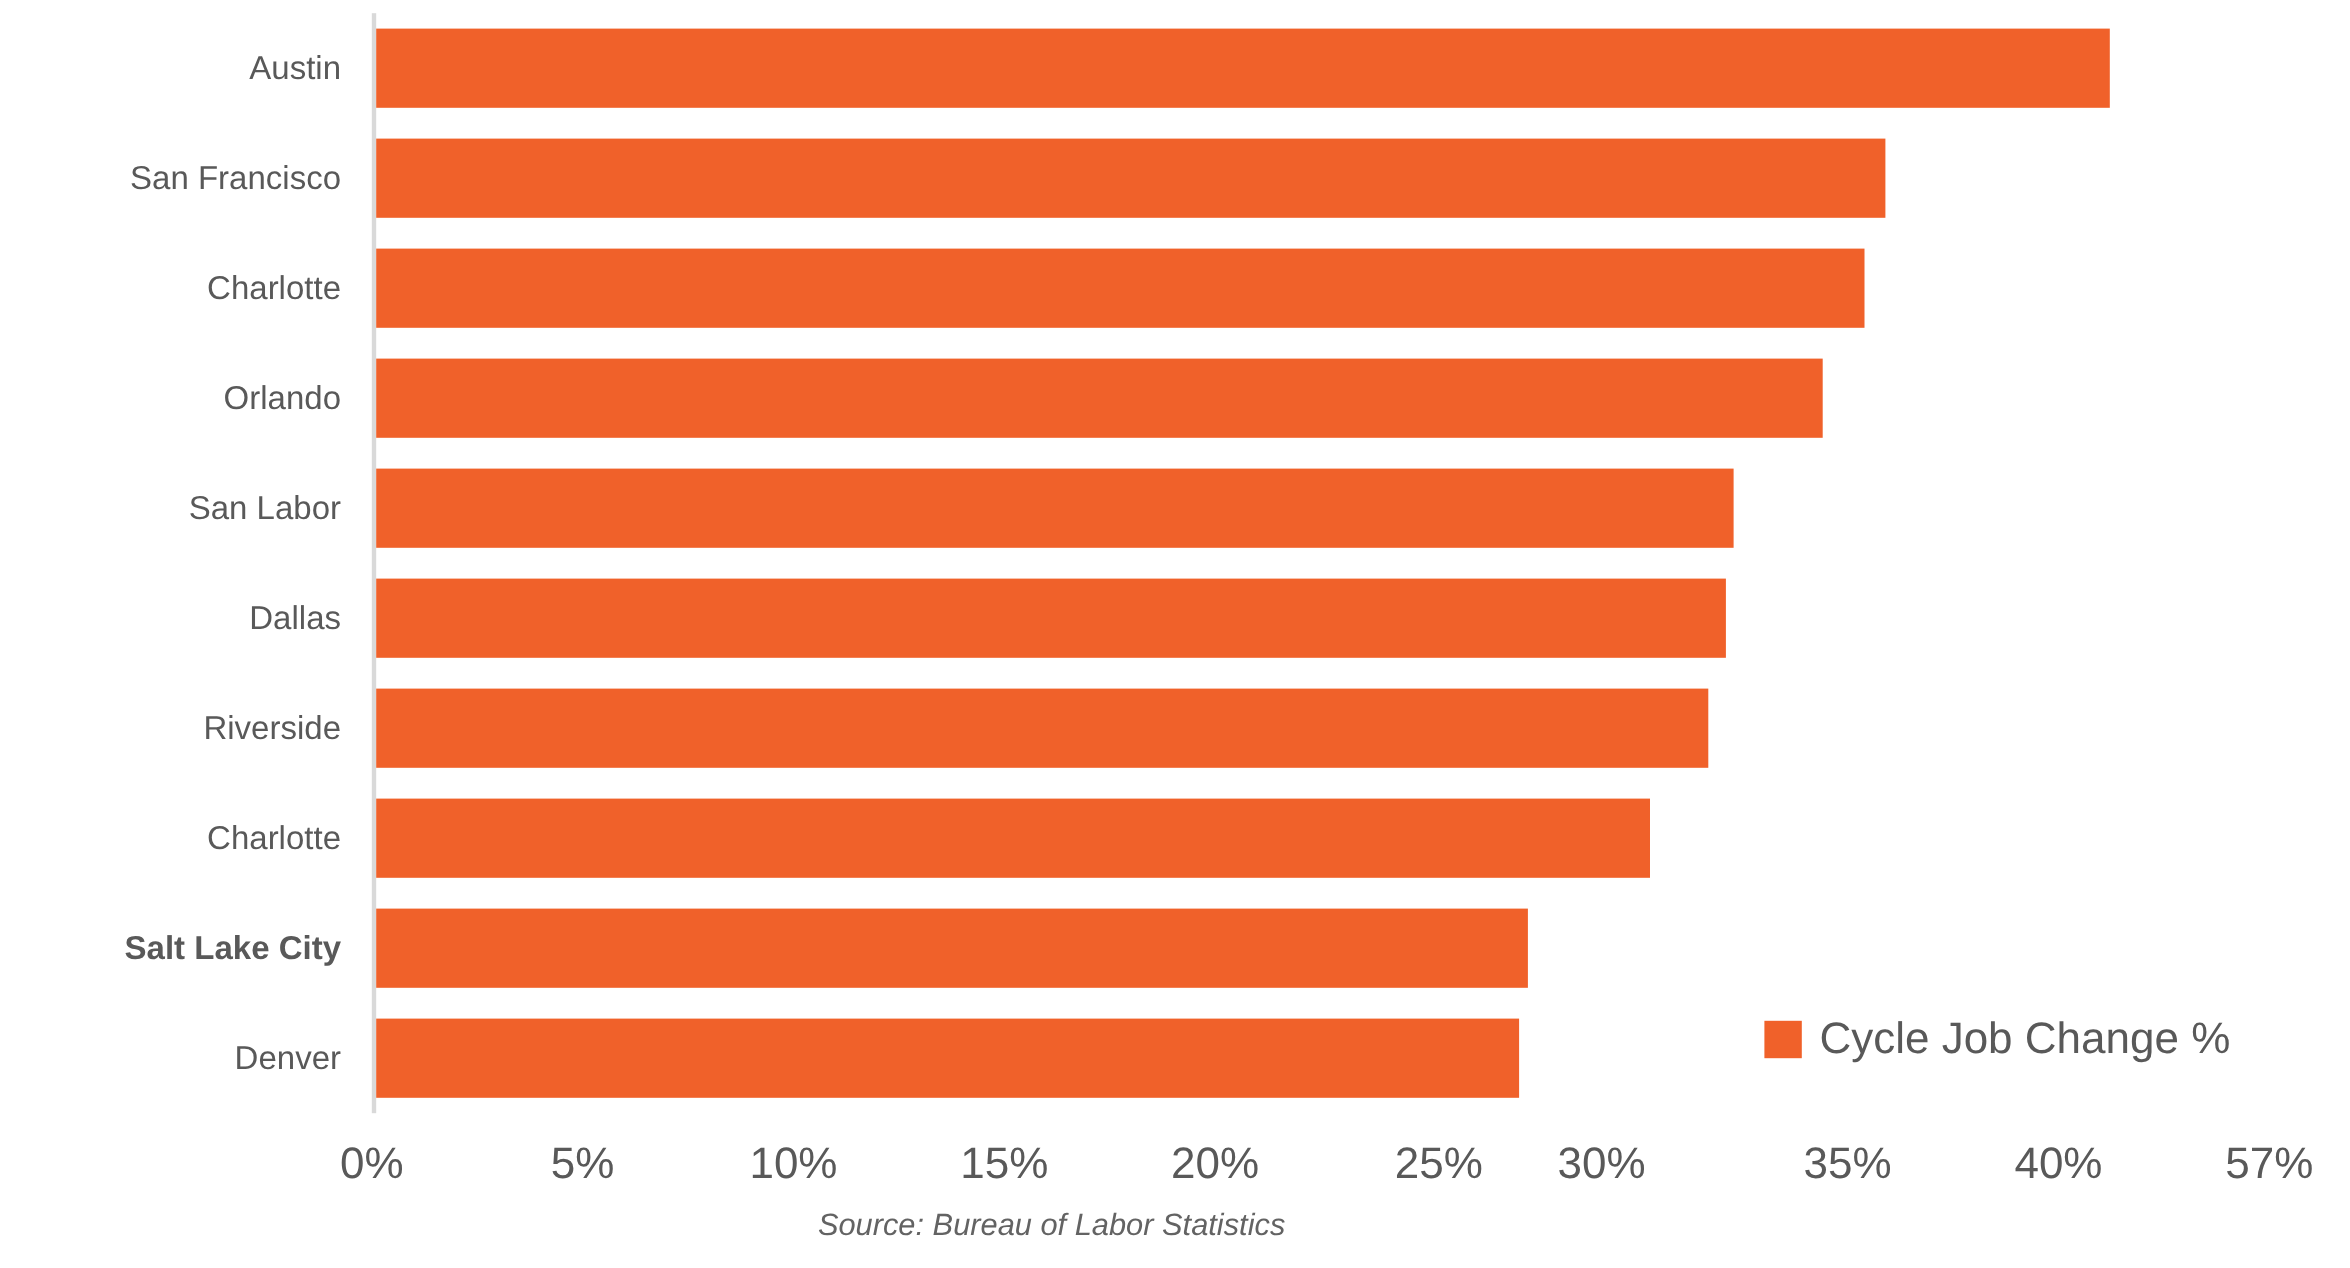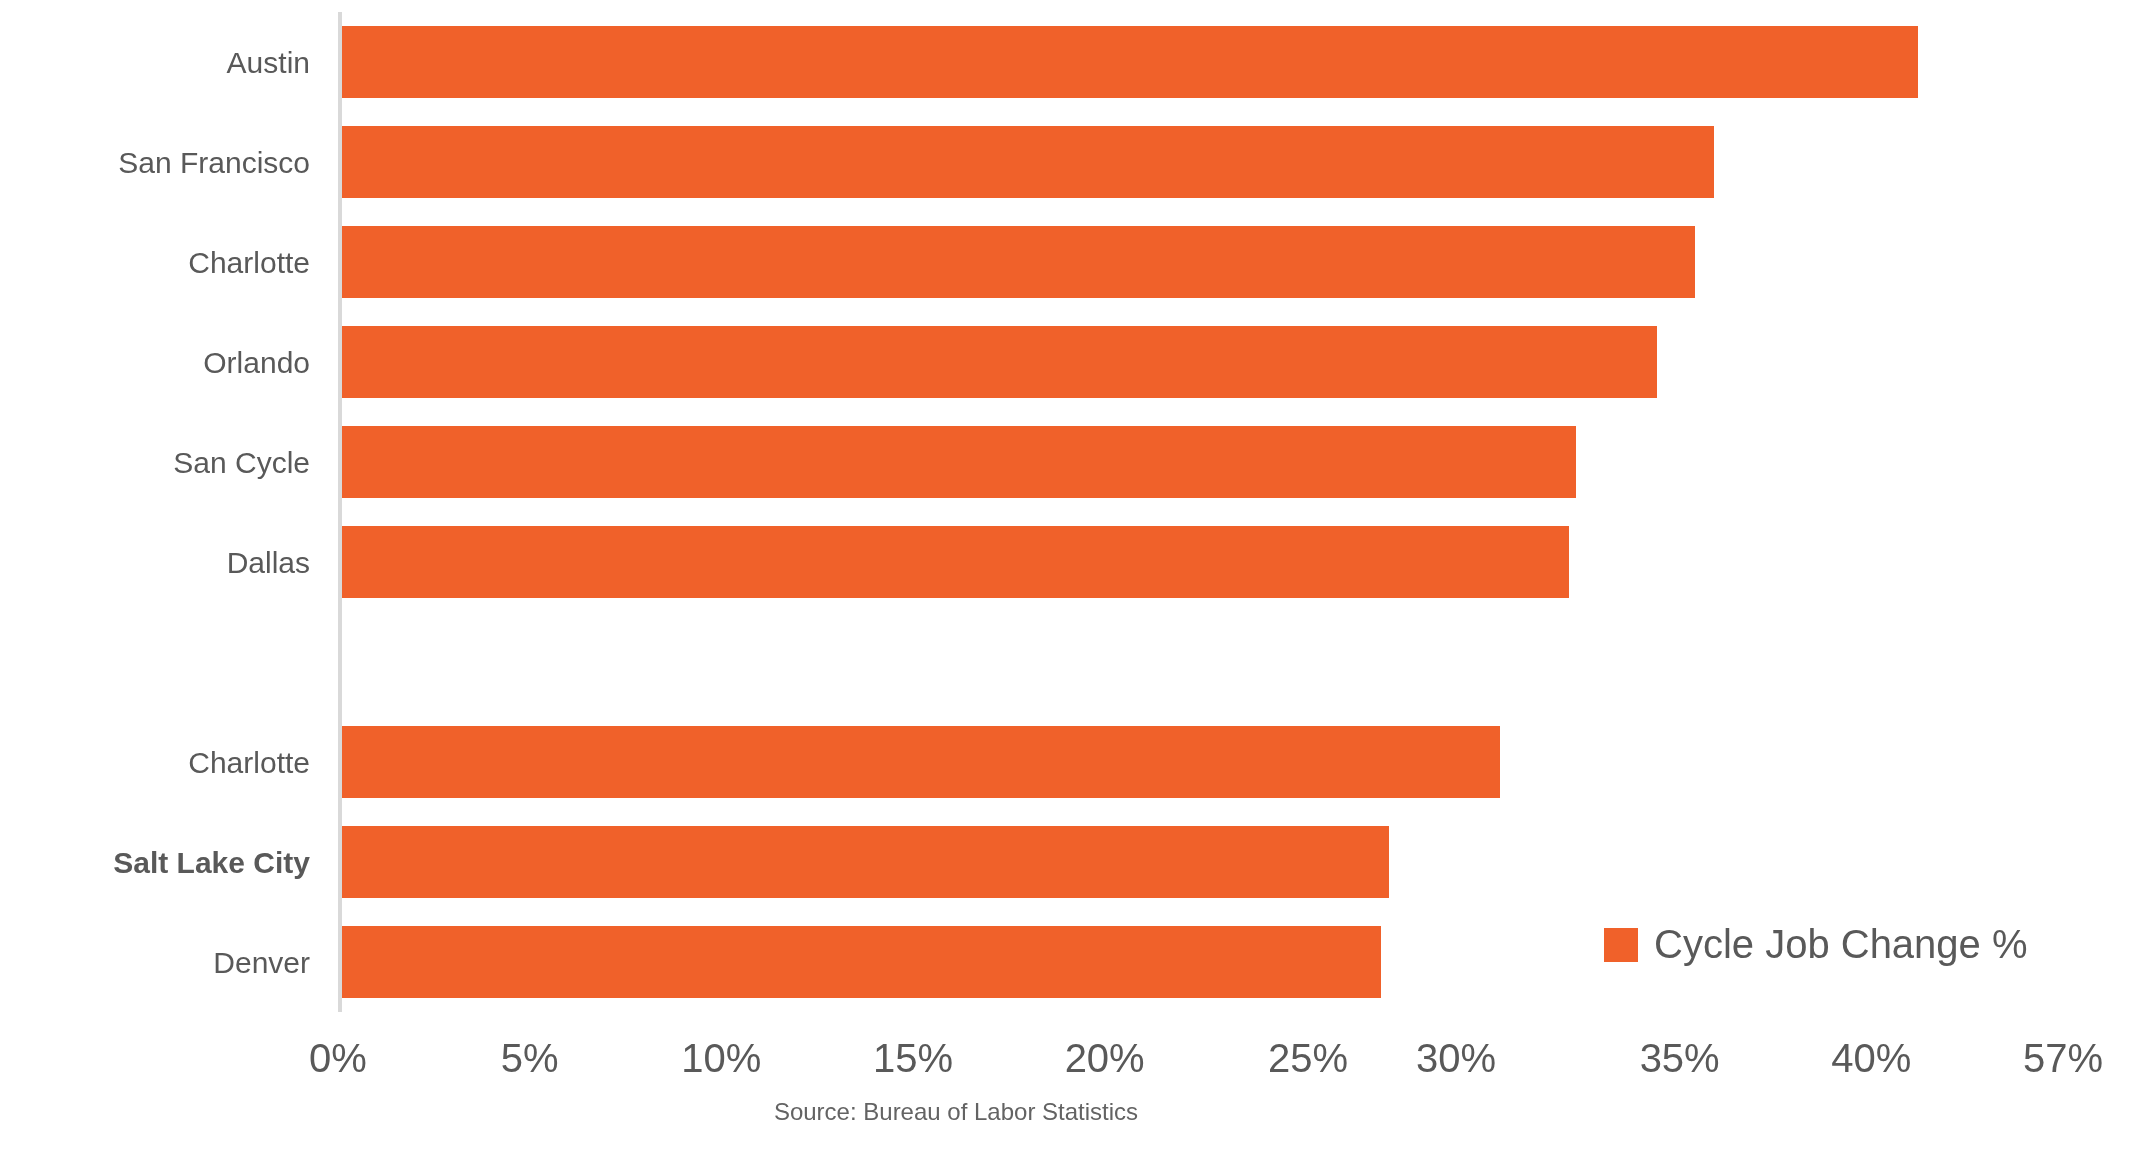--- a/index.html
+++ b/index.html
@@ -107,22 +107,23 @@
     white-space: nowrap;
   }
 
   
   .source-note {
     position: absolute;
     left: 0;
     top: 1098px;
     width: 1912px;
     text-align: center;
-    font-size: 24px;
+    font-size: 28px;
     color: #636363;
+    font-style: italic;
   }
 </style>
 </head>
 <body>
 
 <div id="chart-root">
 
   <div class="axis-line"></div>
 
   <div class="rows">
@@ -144,29 +145,35 @@
           <div class="bar" style="width: 1353.17px; background: rgb(240, 97, 42);"></div>
         </div>
       </div>
       <div class="row" style="top: 300px; height: 100px;">
         <div class="cat-label">Orlando</div>
         <div class="bar-wrap">
           <div class="bar" style="width: 1314.83px; background: rgb(240, 97, 42);"></div>
         </div>
       </div>
       <div class="row" style="top: 400px; height: 100px;">
-        <div class="cat-label">San Cycle</div>
+        <div class="cat-label">San Labor</div>
         <div class="bar-wrap">
           <div class="bar" style="width: 1234.33px; background: rgb(240, 97, 42);"></div>
         </div>
       </div>
       <div class="row" style="top: 500px; height: 100px;">
         <div class="cat-label">Dallas</div>
         <div class="bar-wrap">
           <div class="bar" style="width: 1226.67px; background: rgb(240, 97, 42);"></div>
+        </div>
+      </div>
+      <div class="row" style="top: 600px; height: 100px;">
+        <div class="cat-label">Riverside</div>
+        <div class="bar-wrap">
+          <div class="bar" style="width: 1211.33px; background: rgb(240, 97, 42);"></div>
         </div>
       </div>
       <div class="row" style="top: 700px; height: 100px;">
         <div class="cat-label">Charlotte</div>
         <div class="bar-wrap">
           <div class="bar" style="width: 1157.67px; background: rgb(240, 97, 42);"></div>
         </div>
       </div>
       <div class="row" style="top: 800px; height: 100px; font-weight: bold;">
         <div class="cat-label">Salt Lake City</div>

